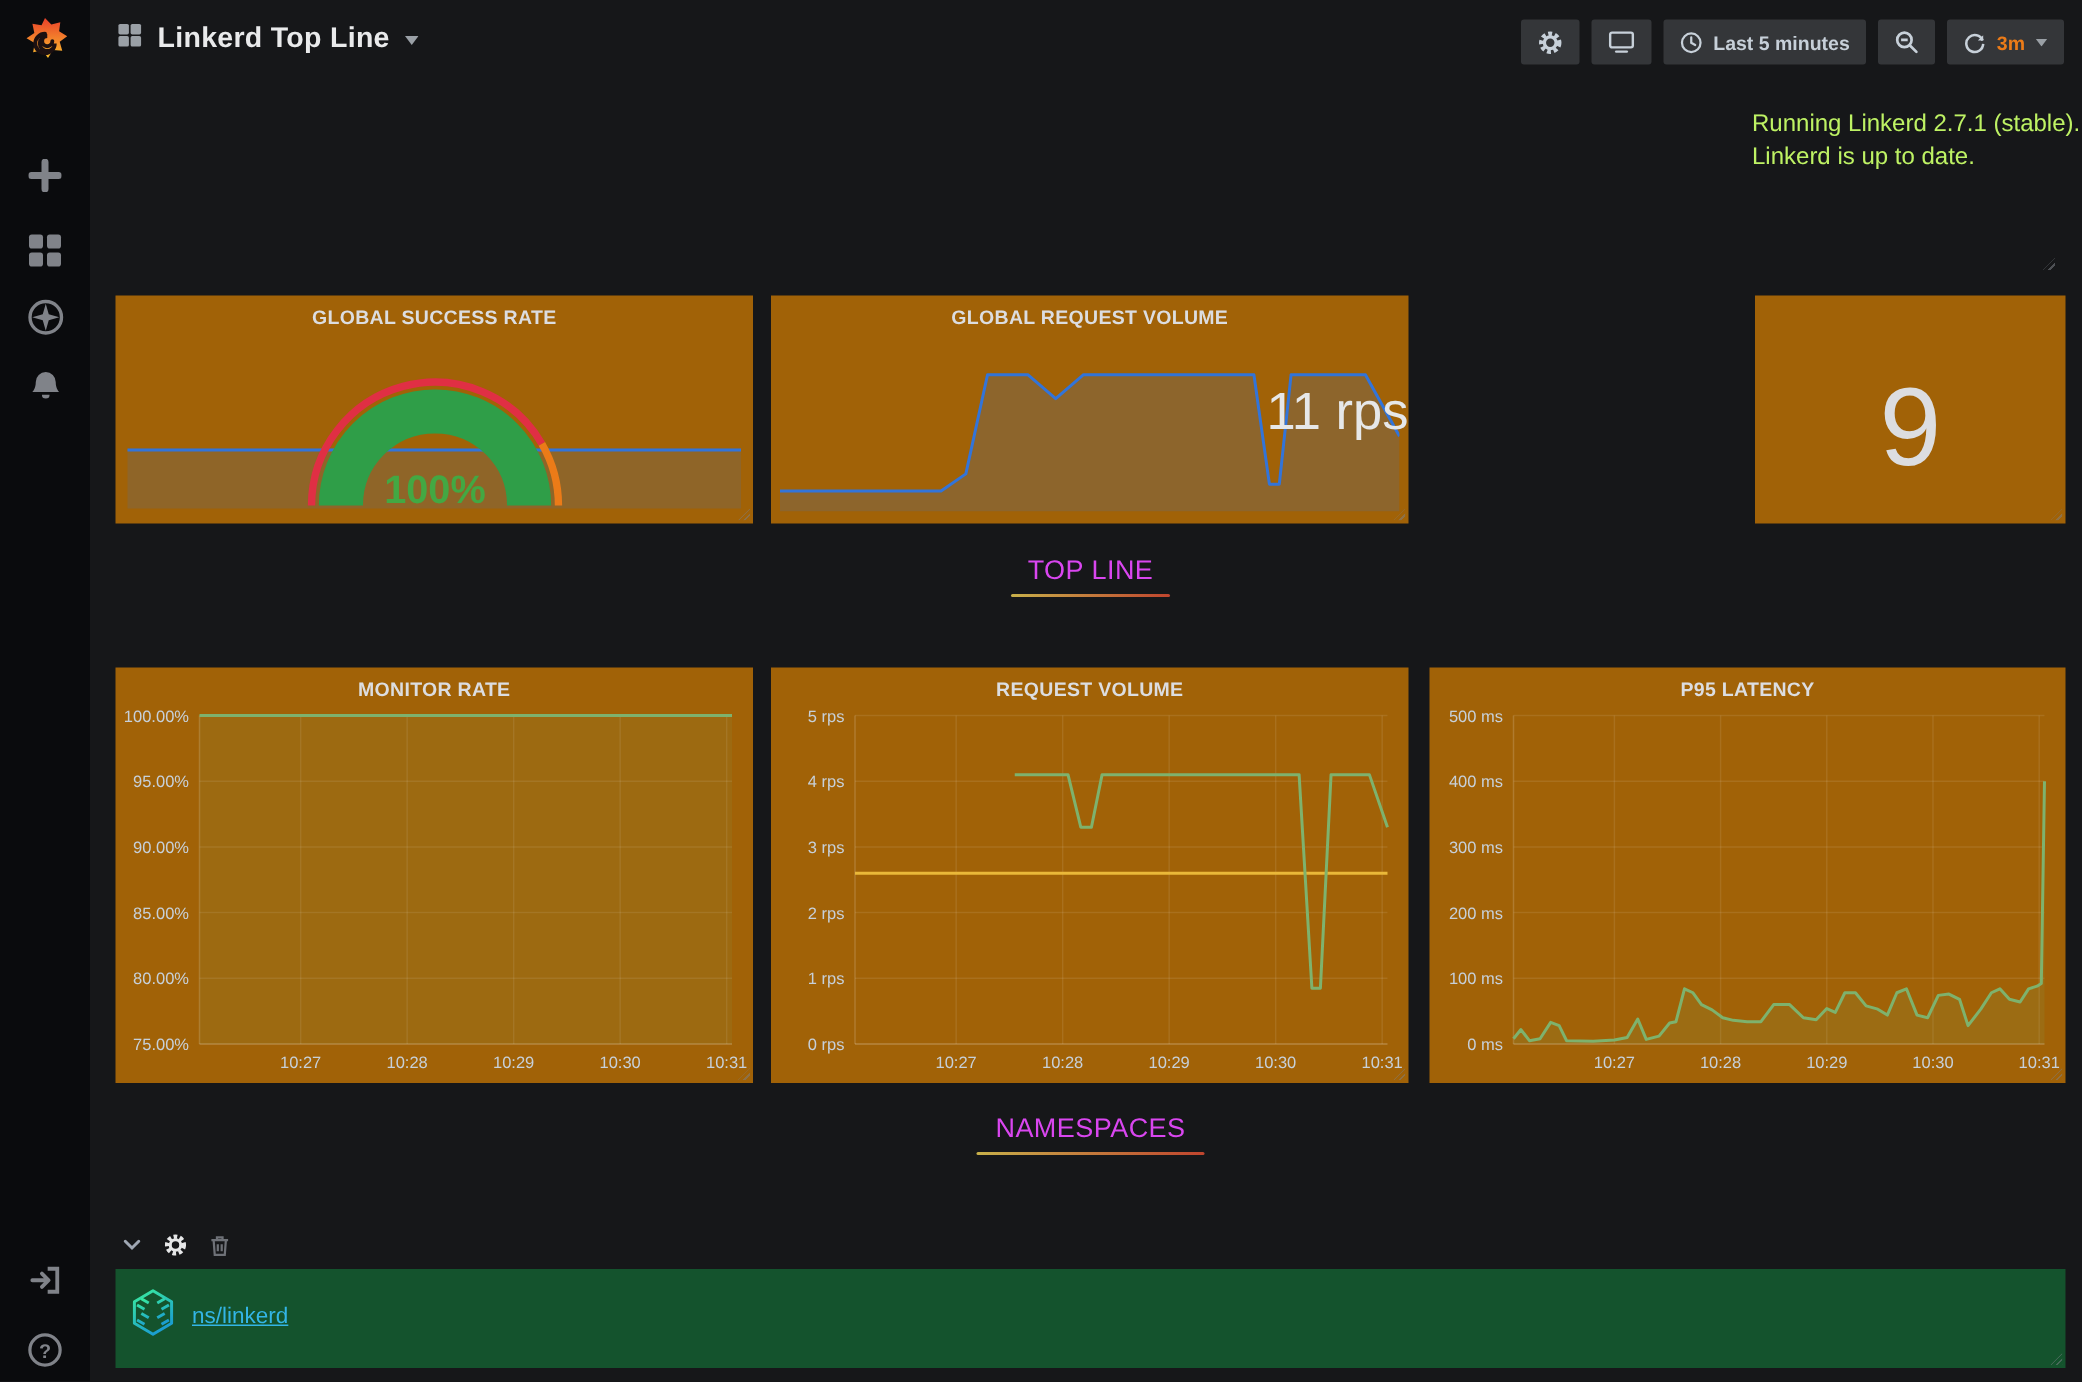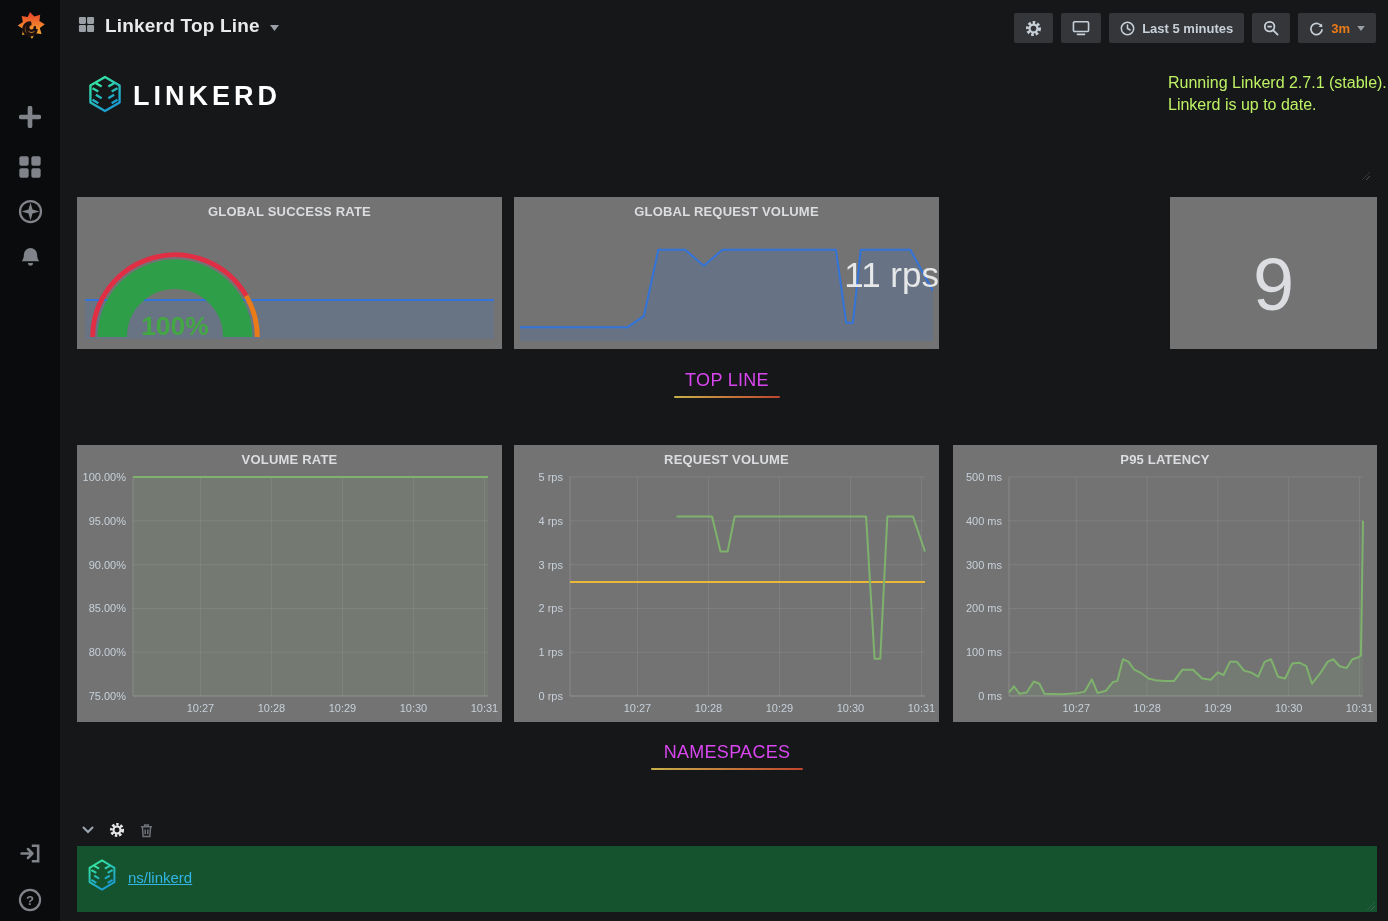--- a/index.html
+++ b/index.html
@@ -22,33 +22,33 @@
 
   
   #linkerd-header { position:absolute; left:85px; top:74px; display:flex; align-items:center; gap:8px; }
   #linkerd-wordmark { font-size:27px; font-weight:700; letter-spacing:4px; color:#fff; }
   #status-text { position:absolute; left:1168px; top:72px; font-size:16px; line-height:22px; color:#bef264; }
   .corner-handle { position:absolute; width:8px; height:8px; opacity:.55;
     background:repeating-linear-gradient(135deg, transparent 0 2px, #7b7f85 2px 3px);
     clip-path:polygon(100% 0, 100% 100%, 0 100%); }
 
   
-  .panel { position:absolute; background:#737373; }
+  .panel { position:absolute; background:#a16207; }
   .panel::after { content:''; position:absolute; right:2px; bottom:2px; width:8px; height:8px; opacity:.5;
     background:repeating-linear-gradient(135deg, transparent 0 2px, #7b7f85 2px 3px);
     clip-path:polygon(100% 0, 100% 100%, 0 100%); }
   .panel-title { height:28px; display:flex; align-items:center; justify-content:center;
     font-size:13px; font-weight:700; color:#dcdde0; letter-spacing:.2px; cursor:pointer; }
   .big-number { position:absolute; left:0; right:0; top:30px; bottom:8px; display:flex; align-items:center; justify-content:center;
     font-size:74px; font-weight:500; color:#dcdde0; }
 
   
   #gauge-spark { position:absolute; left:8px; right:8px; bottom:10px; height:40px;
     border-top:2px solid #3274d9; background:rgba(50,116,217,0.16); }
-  #gauge-wrap { position:absolute; left:0; right:0; bottom:8px; display:flex; }
+  #gauge-wrap { position:absolute; left:0; right:0; bottom:8px; display:flex; justify-content:center; }
 
   
   #rv-spark { position:absolute; left:6px; right:6px; top:30px; bottom:8px; }
   #rv-value { position:absolute; left:0; right:0; top:58px; text-align:right;
     font-size:35px; font-weight:400; color:#e6e7e8; z-index:2; }
 
   
   .chart { position:absolute; left:4px; right:4px; top:26px; bottom:4px; }
   svg text { font-family:"Liberation Sans", sans-serif; }
 
@@ -182,38 +182,20 @@
       </span>
       <span class="orange">3m</span>
       <span>
         <svg width="8" height="5" viewBox="0 0 9 6" fill="#9aa0a6">
             <path d="M0 0h9L4.5 6z"></path>
           </svg>
       </span>
     </div>
   </div>
 
-  <div id="linkerd-header">
-    <span>
-      <svg width="40" height="40" viewBox="0 0 48 48">
-        <defs>
-            <linearGradient id="lkg1" x1="0" y1="0" x2="0.5" y2="1">
-          <stop offset="0" stop-color="#3aed9c"></stop>
-              <stop offset="1" stop-color="#1b9ed0"></stop>
-            </linearGradient>
-          </defs>
-        <g fill="none" stroke="url(#lkg1)" stroke-width="2.8" stroke-linejoin="round">
-          <path d="M24 3.5L41.5 13.8v20.4L24 44.5 6.5 34.2V13.8z"></path>
-          <path d="M24 10v7M24 24v7M24 38v6.5"></path>
-          <path d="M13 11l7 4M35 11l-7 4M13 25l7 4M35 25l-7 4M9 17l7 4M39 17l-7 4M9 31l7 4M39 31l-7 4"></path>
-        </g>
-      </svg>
-    </span>
-    <span id="linkerd-wordmark">LINKERD</span>
-  </div>
 
   <div id="status-text">
     <div>Running Linkerd 2.7.1 (stable).</div>
     <div>Linkerd is up to date.</div>
   </div>
   <div class="corner-handle" style="left:1362px; top:172px;"></div>
 
   <div class="panel" style="left:77px; top:197px; width:425px; height:152px;">
     <div class="panel-title">GLOBAL SUCCESS RATE</div>
     <div id="gauge-spark"></div>
@@ -240,21 +222,21 @@
   <div class="panel" style="left:1170px; top:197px; width:207px; height:152px;">
     <div class="big-number">9</div>
   </div>
 
   <div class="row-header" style="top:370px;">
     <span class="row-label">TOP LINE</span>
     <div class="row-underline" style="width:106px;"></div>
   </div>
 
   <div class="panel" style="left:77px; top:445px; width:425px; height:277px;">
-    <div class="panel-title">VOLUME RATE</div>
+    <div class="panel-title">MONITOR RATE</div>
     <div class="chart"><svg width="417" height="247">
           <line x1="52" x2="407" y1="6" y2="6" stroke="rgba(255,255,255,0.09)"></line>
           <text x="45" y="10" text-anchor="end" fill="#c7d0d9" font-size="11">100.00%</text>
           <line x1="52" x2="407" y1="49.800000000000004" y2="49.800000000000004" stroke="rgba(255,255,255,0.09)"></line>
           <text x="45" y="53.800000000000004" text-anchor="end" fill="#c7d0d9" font-size="11">95.00%</text>
           <line x1="52" x2="407" y1="93.60000000000001" y2="93.60000000000001" stroke="rgba(255,255,255,0.09)"></line>
           <text x="45" y="97.60000000000001" text-anchor="end" fill="#c7d0d9" font-size="11">90.00%</text>
           <line x1="52" x2="407" y1="137.4" y2="137.4" stroke="rgba(255,255,255,0.09)"></line>
           <text x="45" y="141.4" text-anchor="end" fill="#c7d0d9" font-size="11">85.00%</text>
           <line x1="52" x2="407" y1="181.20000000000002" y2="181.20000000000002" stroke="rgba(255,255,255,0.09)"></line>

